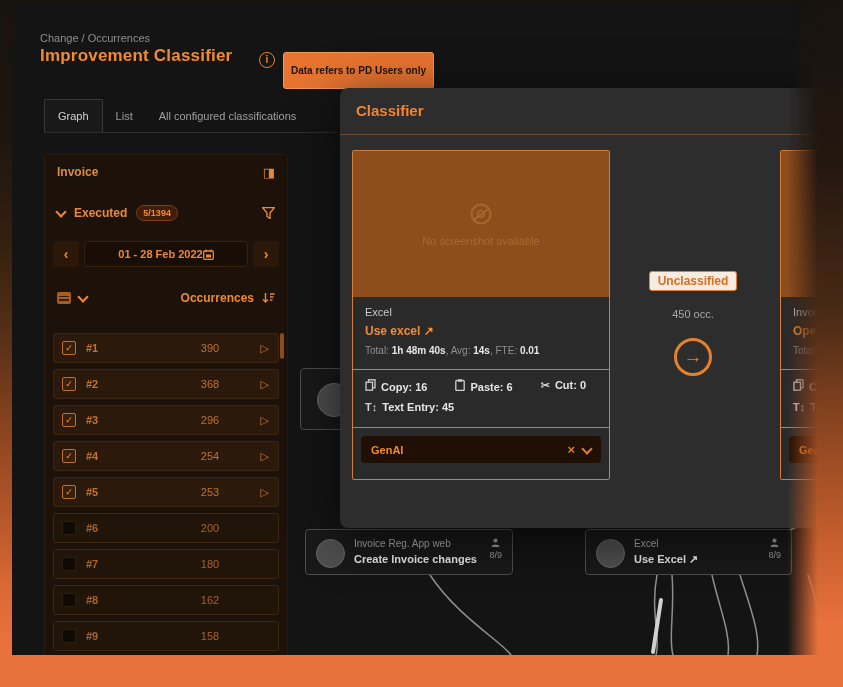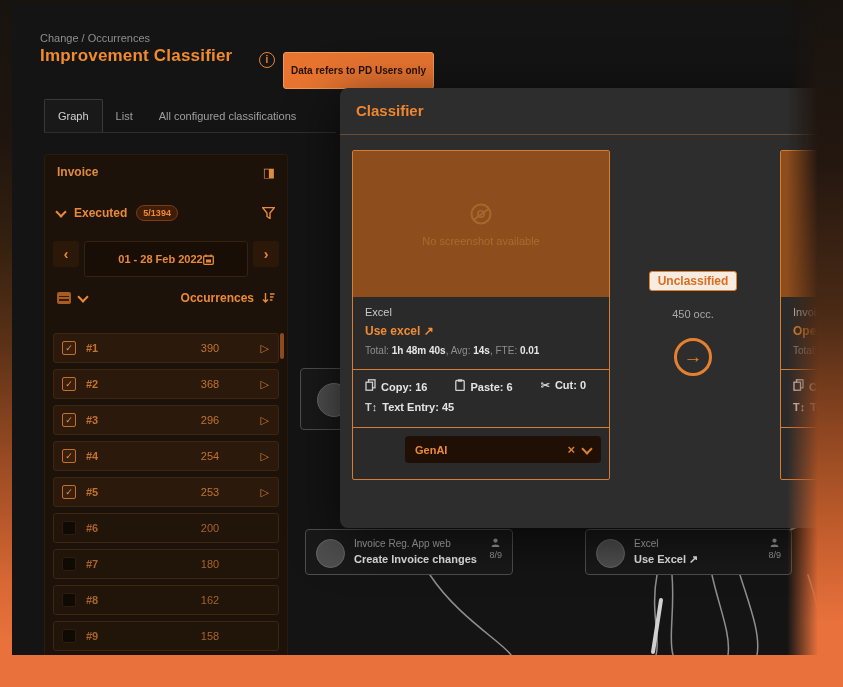--- a/index.html
+++ b/index.html
@@ -28,21 +28,21 @@
   .sb-title{font-size:12px;font-weight:bold;color:#df8b42;flex:1;}
   .panel-icon{color:#df8b42;font-size:13px;}
   .sb-exec{position:absolute;left:0;top:44px;right:0;height:28px;display:flex;align-items:center;padding:0 12px;box-sizing:border-box;gap:9px;}
   .chev{width:6px;height:6px;border-right:2px solid #ea8a38;border-bottom:2px solid #ea8a38;transform:rotate(45deg);margin-top:-3px;}
   .exec-label{font-size:12px;font-weight:bold;color:#ea8a38;}
   .exec-count{background:#3f1d08;border:1px solid #7a3c14;border-radius:8px;color:#ef8a38;font-size:9px;font-weight:bold;padding:2px 6px;}
   .sb-exec .spacer{flex:1;}
   .sb-date{position:absolute;left:8px;top:86px;right:8px;height:26px;display:flex;gap:5px;}
   .dnav{width:26px;height:26px;background:#2c1808;border-radius:3px;color:#ea8a38;font-size:14px;font-weight:bold;
     display:flex;align-items:center;justify-content:center;}
-  .dfield{flex:1;height:36px;background:#190e05;border:1px solid #36220f;border-radius:3px;color:#ea8a38;
+  .dfield{flex:1;height:26px;background:#190e05;border:1px solid #36220f;border-radius:3px;color:#ea8a38;
     font-size:11px;font-weight:bold;display:flex;align-items:center;justify-content:center;box-sizing:border-box;}
   .sb-occ{position:absolute;left:12px;top:133px;right:12px;height:20px;display:flex;align-items:center;gap:8px;}
   .selall{width:14px;height:12px;background:#a85c22;border-radius:2px;display:flex;flex-direction:column;justify-content:center;gap:2px;padding:0 2px;box-sizing:border-box;}
   .selall i{display:block;height:1.5px;background:#3a1d08;}
   .sb-occ .spacer{flex:1;}
   .occ-label{font-size:12px;font-weight:bold;color:#ea8a38;}
   .vlist{position:absolute;left:0;top:168px;right:0;bottom:0;overflow:hidden;padding:10px 8px 0 8px;}
   .vrow{position:relative;height:28px;margin-bottom:6px;background:#211409;border:1px solid #3b2513;border-radius:3px;
     display:flex;align-items:center;padding:0 8px;}
   .vrow.checked{background:#2b1a0c;}
@@ -77,21 +77,21 @@
   .cinfo .appname{font-size:11px;color:#c9c9c9;}
   .cinfo .action{margin-top:6px;font-size:12px;font-weight:bold;color:#f08c36;}
   .cinfo .totals{margin-top:7px;font-size:10px;color:#8f8f8f;white-space:nowrap;}
   .totals b{color:#e6e6e6;}
   .cstats{flex:none;height:58px;border-top:1.5px solid #d67c35;padding:9px 12px;box-sizing:border-box;
     font-size:11px;font-weight:bold;color:#e4e4e4;}
   .cstats .line{display:flex;gap:28px;white-space:nowrap;}
   .cstats .line+.line{margin-top:8px;}
   .sticon{display:inline-block;margin-right:5px;color:#cfcfcf;}
   .cdrop{flex:1;border-top:1.5px solid #d67c35;padding:8px;box-sizing:border-box;}
-  .select{height:27px;background:#200f04;border-radius:4px;display:flex;align-items:center;padding:0 10px;gap:8px;margin-left:44px;}
+  .select{height:27px;background:#200f04;border-radius:4px;display:flex;align-items:center;padding:0 10px;gap:8px;}
   .select .val{flex:1;font-size:11px;font-weight:bold;color:#ef8a35;}
   .select .x{color:#d97f35;font-size:13px;font-weight:bold;}
   .select .chev{border-color:#d97f35;margin-top:-2px;}
   .mid{position:absolute;left:297px;top:183px;width:112px;display:flex;flex-direction:column;align-items:center;}
   .unclassified{background:#f8ece1;border:1px solid #e5802f;border-radius:3px;color:#d96d22;font-size:12px;font-weight:bold;padding:2px 8px;}
   .occ-count{margin-top:17px;font-size:11px;color:#a8a8a8;}
   .go-btn{margin-top:18px;width:38px;height:38px;border:3px solid #e5802f;border-radius:50%;color:#e5802f;
     font-size:19px;display:flex;align-items:center;justify-content:center;box-sizing:border-box;}
 </style>
 </head>

